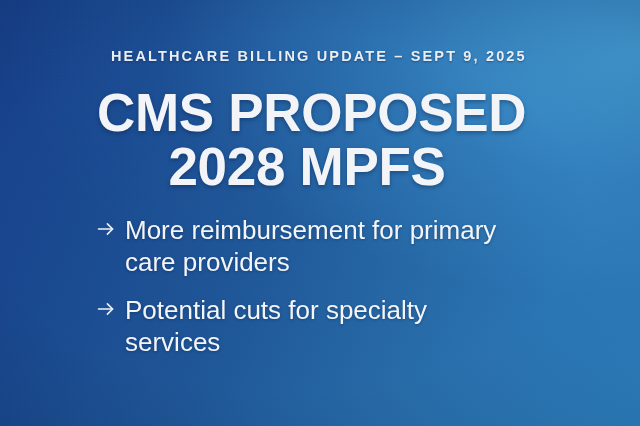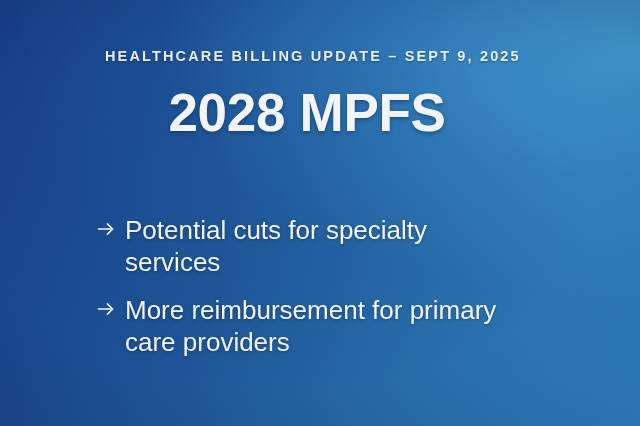--- a/index.html
+++ b/index.html
@@ -45,21 +45,21 @@
   .content {
     position: absolute;
     left: 0;
     top: 0;
     width: 640px;
     height: 426px;
   }
 
   .eyebrow {
     position: absolute;
-    left: 105px;
+    left: 111px;
     top: 48px;
     color: #e9eef4;
     font-size: 14.5px;
     font-weight: bold;
     letter-spacing: 2.15px;
     white-space: nowrap;
     text-shadow: 0 1px 2px rgba(8,30,70,0.45);
   }
 
   .headline {
@@ -117,41 +117,42 @@
 <div class="slide">
 
   <div class="grain"></div>
   <div class="vignette"></div>
 
   <div class="content">
 
     <div class="eyebrow">HEALTHCARE BILLING UPDATE – SEPT 9, 2025</div>
 
     <div class="headline">
+      <span class="hl-line">CMS PROPOSED</span>
       <span class="hl-line">2028 MPFS</span>
     </div>
 
     <div class="bullets">
 
       <div class="bullet">
         <span class="arrow-icon">
           <svg width="22" height="22" viewBox="0 0 22 22" aria-hidden="true">
             <path d="M3.5 11 H17.5" stroke="#f0f3f7" stroke-width="1.6" fill="none" stroke-linecap="round"></path>
             <path d="M12.4 5.9 L17.6 11 L12.4 16.1" stroke="#f0f3f7" stroke-width="1.6" fill="none" stroke-linecap="round" stroke-linejoin="round"></path>
           </svg>
         </span>
-        <span class="bullet-text">Potential cuts for specialty services</span>
+        <span class="bullet-text">More reimbursement for primary care providers</span>
       </div>
 
       <div class="bullet">
         <span class="arrow-icon">
           <svg width="22" height="22" viewBox="0 0 22 22" aria-hidden="true">
             <path d="M3.5 11 H17.5" stroke="#f0f3f7" stroke-width="1.6" fill="none" stroke-linecap="round"></path>
             <path d="M12.4 5.9 L17.6 11 L12.4 16.1" stroke="#f0f3f7" stroke-width="1.6" fill="none" stroke-linecap="round" stroke-linejoin="round"></path>
           </svg>
         </span>
-        <span class="bullet-text">More reimbursement for primary care providers</span>
+        <span class="bullet-text">Potential cuts for specialty services</span>
       </div>
 
     </div>
 
   </div>
 </div>
 
 </body></html>

